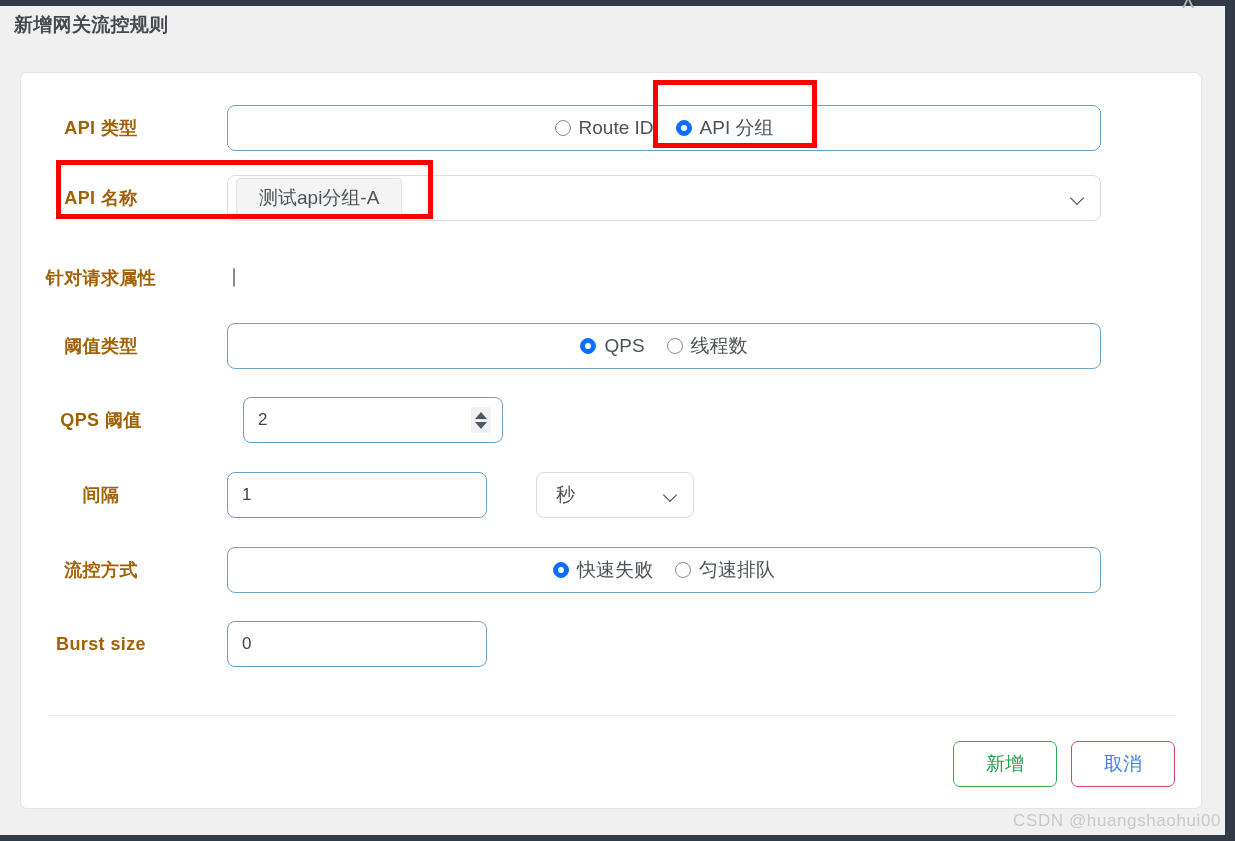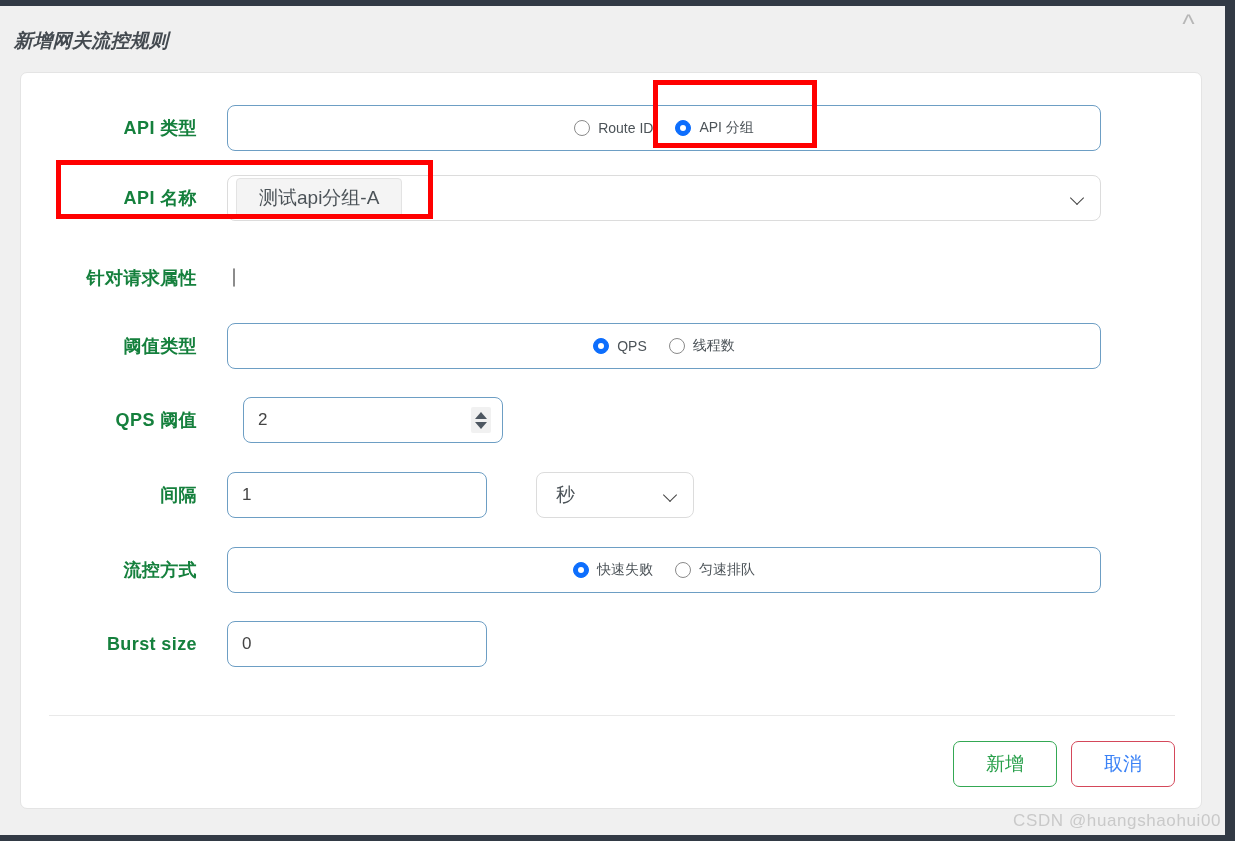--- a/index.html
+++ b/index.html
@@ -44,24 +44,23 @@
   
   .dialog {
     position: absolute;
     left: 0; top: 6px;
     width: 1225px;
     height: 829px;
     background: #f0f0f0;
   }
   .dialog-header {
     position: absolute;
-    left: 0; top: 16px;
+    left: 0; top: 0;
     width: 1225px;
     height: 46px;
-    font-style: italic;
   }
   .dialog-title {
     position: absolute;
     left: 14px;
     top: 6px;
     font-size: 19px;
     font-weight: bold;
     color: #444a50;
     letter-spacing: 0.3px;
   }
@@ -101,26 +100,26 @@
   .row {
     position: absolute;
     left: 0;
     width: 100%;
     height: 54px;
     display: flex;
     align-items: center;
   }
   .label {
     position: absolute;
-    left: 16px;
+    left: 0;
     width: 160px;
-    text-align: right;
+    text-align: center;
     font-size: 18px;
     font-weight: bold;
-    color: #15803d;
+    color: #a16207;
     letter-spacing: 0.4px;
   }
   .field {
     position: absolute;
     left: 206px;
   }
 
   
   .inp {
     box-sizing: border-box;
@@ -173,21 +172,21 @@
     background: #ffffff;
     display: flex;
     align-items: center;
     justify-content: center;
     gap: 22px;
   }
   .radio-opt {
     display: flex;
     align-items: center;
     gap: 8px;
-    font-size: 14px;
+    font-size: 19px;
     color: #4c5358;
     cursor: pointer;
     white-space: nowrap;
   }
   .radio-dot {
     box-sizing: border-box;
     width: 16px; height: 16px;
     border-radius: 50%;
     border: 1.6px solid #8a8a8a;
     background: #fff;

